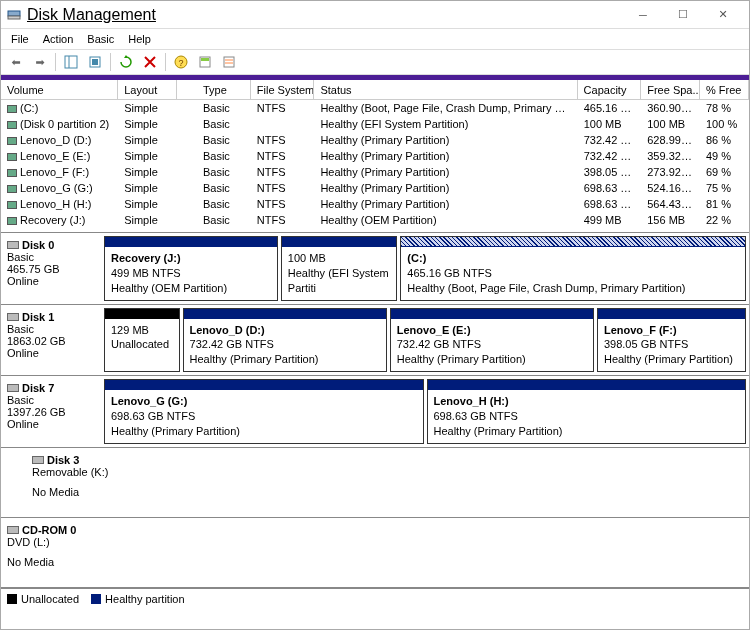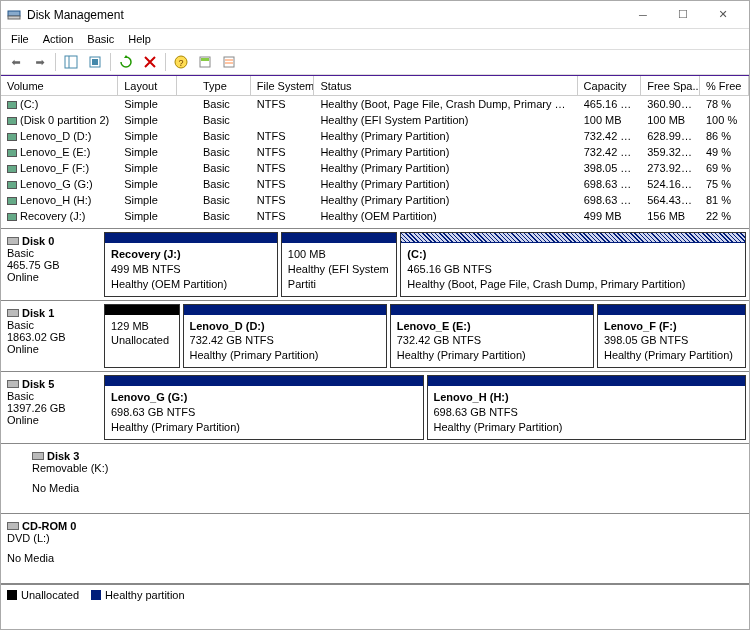--- a/index.html
+++ b/index.html
@@ -1,26 +1,26 @@
 <!DOCTYPE html>
 <html><head>
 <meta charset="utf-8">
 <style>
 * { box-sizing: border-box; margin: 0; padding: 0; }
 body { font-family: "Segoe UI", Tahoma, sans-serif; font-size: 11px; background: #fff; width: 750px; height: 630px; overflow: hidden; border: 1px solid #aaa; }
 .titlebar { height: 28px; display: flex; align-items: center; padding: 0 6px; border-bottom: 1px solid #ddd; }
 .titlebar .icon { width: 14px; height: 14px; margin-right: 6px; }
-.titlebar .title { flex: 1; font-size: 12px; }
+.titlebar .title { flex: 1; font-size: 16px; text-decoration: underline; }
 .wbtn { width: 40px; height: 26px; display: flex; align-items: center; justify-content: center; color: #555; }
 .menubar { height: 20px; display: flex; align-items: center; padding: 0 4px; gap: 2px; }
 .menuitem { padding: 2px 6px; }
 .toolbar { height: 26px; display: flex; align-items: center; padding: 0 4px; gap: 2px; border-top: 1px solid #ddd; border-bottom: 1px solid #ddd; }
 .tbtn { width: 22px; height: 22px; display: flex; align-items: center; justify-content: center; color: #666; }
 .tsep { width: 1px; height: 18px; background: #ccc; margin: 0 2px; }
-.table { border-top: 1px solid #4c1d95; }
+.table { border-top: 5px solid #4c1d95; }
 .thead, .trow { display: flex; height: 16px; align-items: center; }
 .thead { background: #fff; border-bottom: 1px solid #ccc; height: 20px; }
 .th, .td { padding: 0 6px; white-space: nowrap; overflow: hidden; text-overflow: ellipsis; }
 .th { border-right: 1px solid #ccc; font-weight: normal; height: 100%; display: flex; align-items: center; }
 .c-vol { width: 120px; }
 .c-lay { width: 60px; }
 .c-type { width: 55px; margin-left: 20px; }
 .c-fs { width: 65px; }
 .c-stat { width: 270px; }
 .c-cap { width: 65px; }
@@ -279,21 +279,21 @@
           <div class="pbody">
             <div class="pname">Lenovo_F  (F:)</div>
             <div>398.05 GB NTFS</div>
             <div>Healthy (Primary Partition)</div>
           </div>
         </div>
       </div>
     </div>
     <div class="diskrow">
       <div class="diskinfo">
-        <div><span class="dicon"></span><span class="dname">Disk 5</span></div>
+        <div><span class="dicon"></span><span class="dname">Disk 7</span></div>
         <div>Basic</div>
         <div>1397.26 GB</div>
         <div>Online</div>
       </div>
       <div class="parts">
         <div class="part" style="flex: 1 1 0%;">
           <div class="pbar"></div>
           <div class="pbody">
             <div class="pname">Lenovo_G  (G:)</div>
             <div>698.63 GB NTFS</div>

